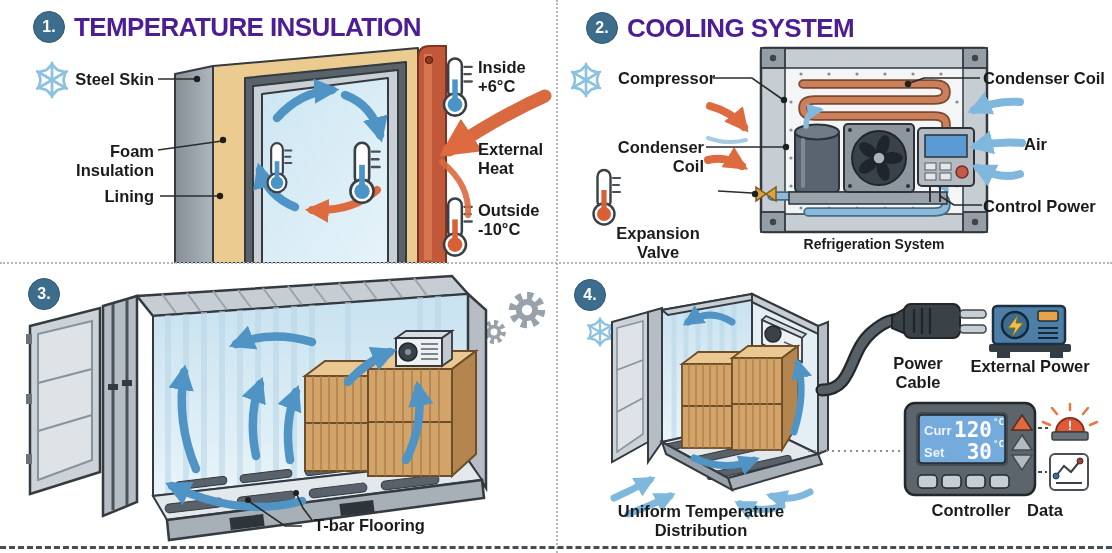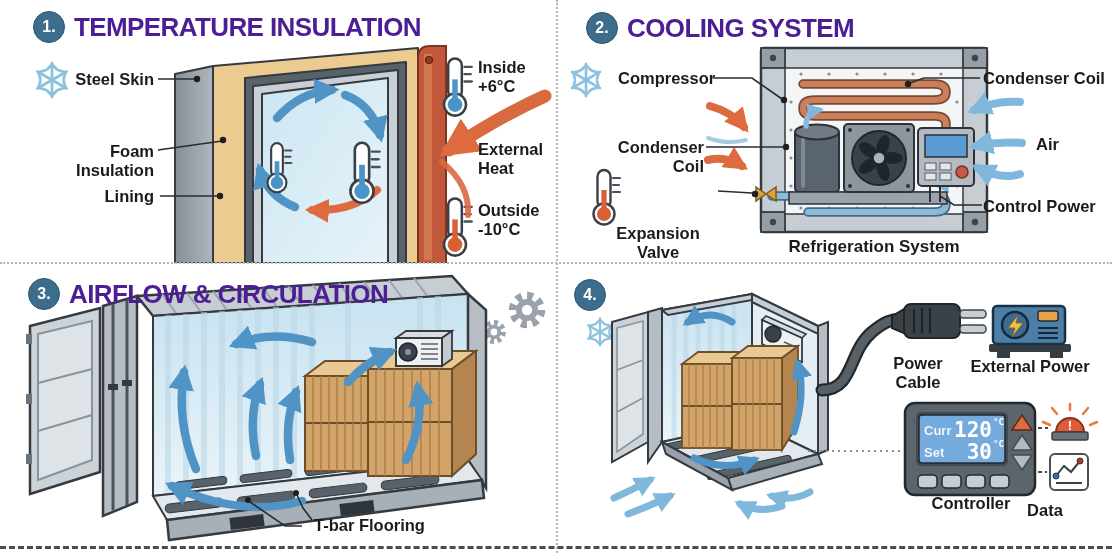--- a/index.html
+++ b/index.html
@@ -14,21 +14,21 @@
   .hdr{position:absolute;display:flex;align-items:center;gap:9px;z-index:5;}
   .badge{display:flex;align-items:center;justify-content:center;width:30px;height:30px;
          border-radius:50%;background:#3c6d8c;border:1.5px solid #305871;color:#fff;
          font-weight:bold;font-size:16px;}
   .ttl{font-weight:bold;font-size:26px;letter-spacing:-0.6px;color:#4c1d95;}
   .lbl{position:absolute;z-index:4;font-weight:bold;font-size:16.5px;color:#1b1b1b;
        line-height:1.13;}
   .pre{white-space:pre-line;}
   .tr{text-align:right;}
   .tc{text-align:center;}
-  .cap{font-size:17px;}
+  .cap{font-size:14px;}
   .divider{position:absolute;z-index:6;}
   #vdiv{left:556px;top:0;width:0;height:553px;border-left:2px dotted #b2b7bc;}
   #hdiv{left:0;top:262px;width:1112px;height:0;border-top:2px dotted #b2b7bc;}
   #bline{left:0;top:546px;width:1112px;height:0;border-top:3px dashed #474d54;}
   
   .ld{stroke:#2b2b2b;stroke-width:1.6;fill:none;}
   .ldd{fill:#1f1f1f;}
   .ab,.al,.ao,.swb{fill:none;stroke-linecap:round;}
   .ab{stroke:#4f94c4;stroke-width:8.5;marker-end:url(#mb);}
   .al{stroke:#7fb8dc;stroke-width:8;marker-end:url(#ml);}
@@ -274,29 +274,28 @@
         <path class="ld" d="M424,78 L368,78 L354,83"></path>
           <circle class="ldd" cx="352" cy="84" r="3.2"></circle>
         <path class="ld" d="M426,205 L398,205 L384,196"></path>
       </g>
     </svg>
     <div class="lbl" style="left:62px;top:69px;">Compressor</div>
     <div class="lbl tr" style="left:30px;top:138px;width:118px;">Condenser Coil</div>
     <div class="lbl tc pre" style="left:56px;top:176px;width:92px;margin-top:48px;">Expansion
 Valve</div>
     <div class="lbl" style="left:427px;top:69px;">Condenser Coil</div>
-    <div class="lbl" style="left:480px;top:135px;">Air</div>
+    <div class="lbl" style="left:468px;top:135px;">Air</div>
     <div class="lbl" style="left:427px;top:197px;">Control Power</div>
     <div class="lbl tc cap" style="left:210px;top:237px;width:216px;">Refrigeration System</div>
   </div>
 
   <div class="panel" id="p3">
     <div class="hdr" style="left:28px;top:14px;">
       <span class="badge">3.</span>
-      <span class="ttl">AIRFLOW &amp; CIRCULATION</span>
     </div>
     <svg width="556" height="289" viewBox="0 0 556 289">
       <g color="#99a2aa">
         <use href="#gear" transform="translate(527,46) scale(1.3)"></use>
         <use href="#gear" transform="translate(494,68) scale(0.85)"></use>
       </g>
       <g>
         <g>
           <polygon points="30,62 100,44 100,208 30,230" fill="#ccd3d8" stroke="#343a40" stroke-width="2.5"></polygon>
           <polygon points="38,70 92,57 92,196 38,216" fill="#dde3e7" stroke="#8a939b" stroke-width="2"></polygon>
@@ -564,20 +563,22 @@
         <rect x="494" y="190" width="38" height="36" rx="5" fill="#ffffff" stroke="#4a4f55" stroke-width="2"></rect>
         <polyline points="500,212 508,202 515,208 524,197" fill="none" stroke="#3a4046" stroke-width="2"></polyline>
         <circle cx="500" cy="212" r="3" fill="#3d6b9e" stroke="#1e3a56" stroke-width="1"></circle>
         <circle cx="524" cy="197" r="3" fill="#96403a" stroke="#5e211d" stroke-width="1"></circle>
         <line x1="500" y1="219" x2="526" y2="219" stroke="#3a4046" stroke-width="2"></line>
       </g>
     </svg>
     <div class="lbl tc pre" style="left:330px;top:90px;width:64px;">Power
 Cable</div>
     <div class="lbl tc" style="left:412px;top:93px;width:124px;">External Power</div>
-    <div class="lbl tc" style="left:360px;top:230px;width:110px;text-align:center;">Controller</div>
+    <div class="lbl tc pre" style="left:52px;top:238px;width:186px;">Uniform Temperature
+Distribution</div>
+    <div class="lbl tc" style="left:360px;top:237px;width:110px;text-align:center;">Controller</div>
     <div class="lbl tc" style="left:464px;top:237px;width:50px;">Data</div>
   </div>
 
   <div class="divider" id="vdiv"></div>
   <div class="divider" id="hdiv"></div>
   <div class="divider" id="bline"></div>
 </div>
 
 </body></html>

